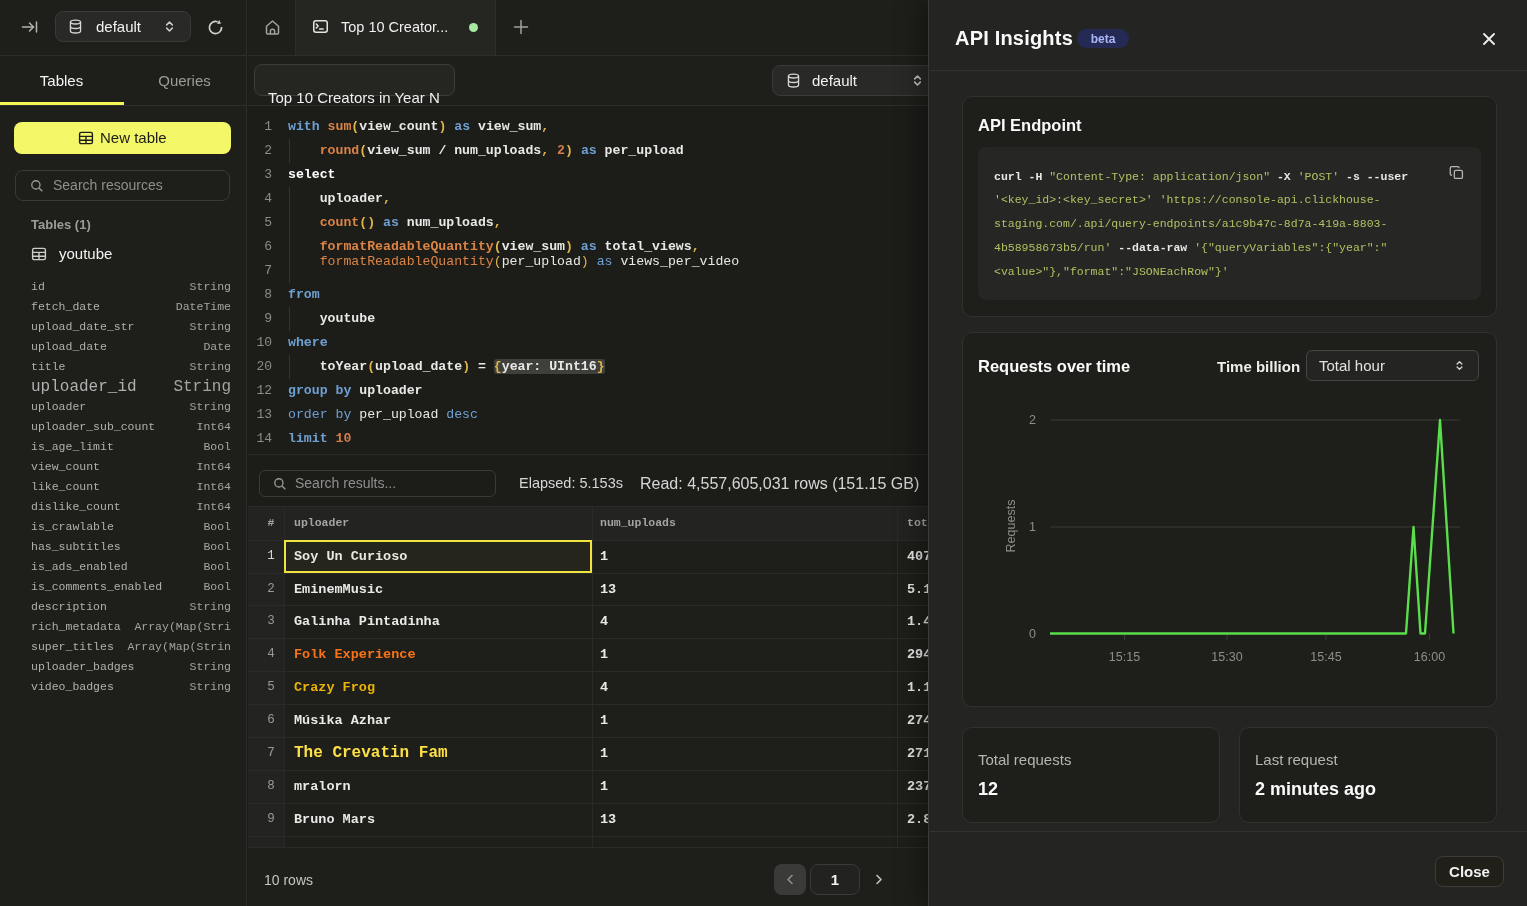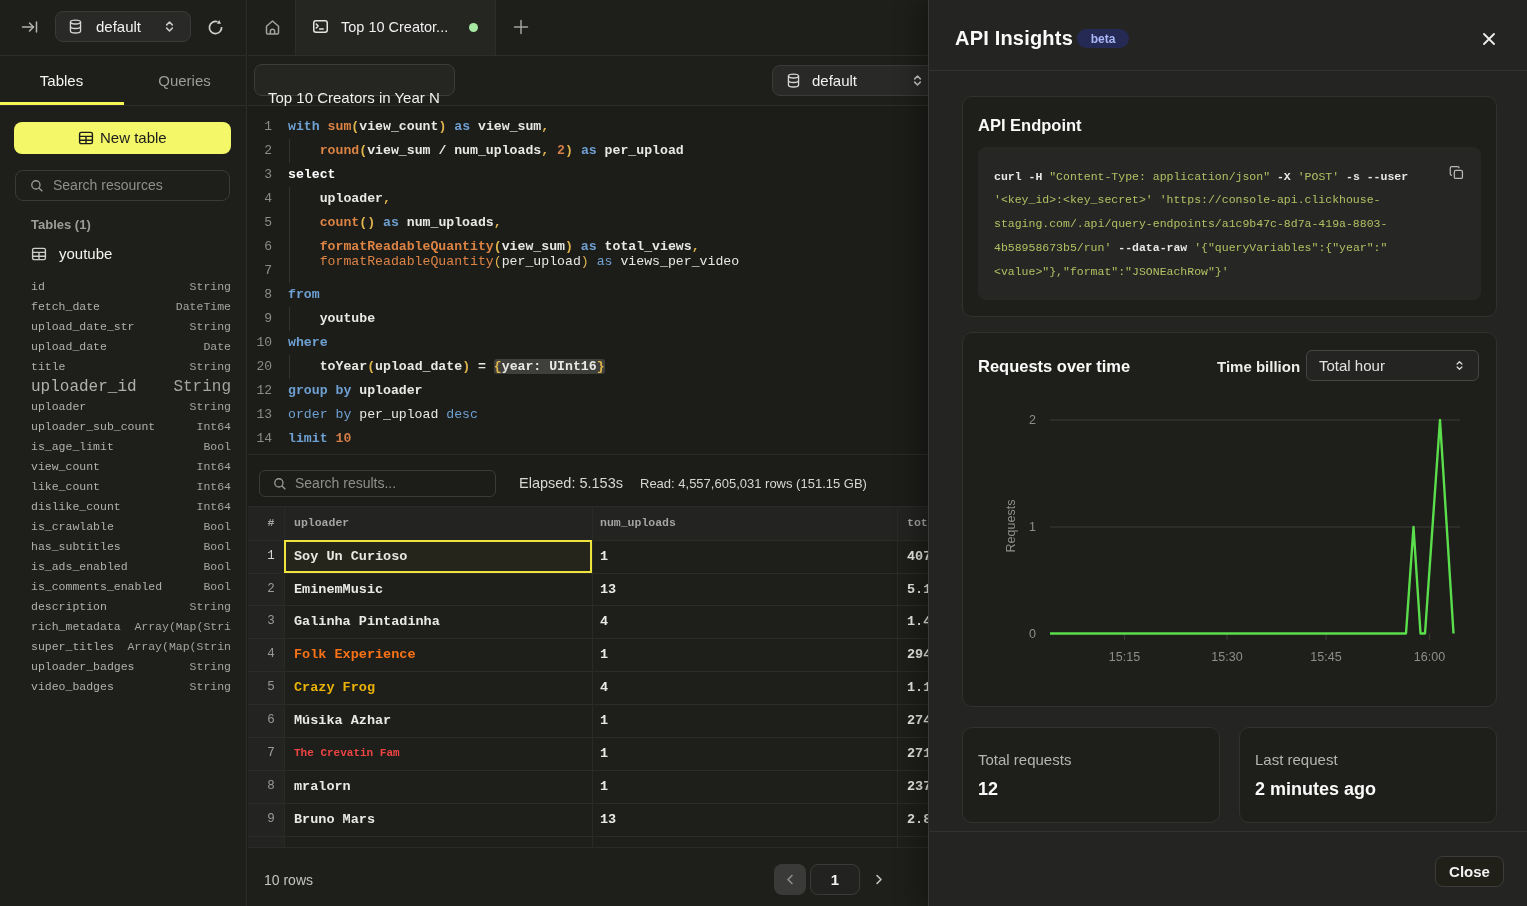--- a/index.html
+++ b/index.html
@@ -207,21 +207,21 @@
 <div class="abs mono" style="left:248px;top:427px;width:24px;height:24px;line-height:24px;text-align:right;font-size:13px;color:#8b8b88">14</div>
 <div class="abs mono" style="left:288px;top:427px;height:24px;line-height:24px;white-space:pre;font-size:13.2px;font-weight:bold;color:#e8e8e6"><span style="color:#6fa0d2">limit</span> <span style="color:#d27d48">10</span></div>
 <div class="abs" style="left:248px;top:454px;width:1279px;height:1px;background:#2a2a28;"></div>
 <div class="abs" style="left:259px;top:470px;width:237px;height:27px;border:1px solid #3a3a38;border-radius:6px;"></div>
 <svg class="abs" style="left:273px;top:477px" width="14" height="14" viewBox="0 0 15 15" fill="none" stroke="#9a9a98" stroke-width="1.4">
     <circle cx="6.3" cy="6.3" r="4.4"></circle>
     <path d="M9.6 9.6 13.2 13.2"></path>
   </svg>
 <div class="abs" style="left:295px;top:470px;height:27px;line-height:27px;font-size:14px;color:#8f8f8d;">Search results...</div>
 <div class="abs" style="left:519px;top:470px;height:27px;line-height:27px;font-size:14.5px;color:#d6d6d4;">Elapsed: 5.153s</div>
-<div class="abs" style="left:640px;top:470px;height:27px;line-height:27px;font-size:13px;color:#d6d6d4;text-align:center;">Read: 4,557,605,031 rows (151.15 GB)</div>
+<div class="abs" style="left:640px;top:470px;height:27px;line-height:27px;font-size:16px;color:#d6d6d4;text-align:center;">Read: 4,557,605,031 rows (151.15 GB)</div>
 <div class="abs" style="left:248px;top:506px;width:1279px;height:340.5px;background:#1e1e1a;"></div>
 <div class="abs" style="left:248px;top:506px;width:1279px;height:33.6px;background:#232321;"></div>
 <div class="abs" style="left:248px;top:506px;width:35.5px;height:340.5px;background:#232321;"></div>
 <div class="abs" style="left:248px;top:506px;width:1279px;height:1px;background:#2a2a28;"></div>
 <div class="abs mono" style="left:253px;top:507px;width:36px;height:32px;line-height:32px;text-align:center;font-size:11.5px;font-weight:bold;color:#a4a4a2">#</div>
 <div class="abs mono" style="left:294px;top:507px;height:32px;line-height:32px;font-size:11.5px;font-weight:bold;color:#a4a4a2">uploader</div>
 <div class="abs mono" style="left:600px;top:507px;height:32px;line-height:32px;font-size:11.5px;font-weight:bold;color:#a4a4a2">num_uploads</div>
 <div class="abs mono" style="left:907px;top:507px;height:32px;line-height:32px;font-size:11.5px;font-weight:bold;color:#a4a4a2">total_views</div>
 <div class="abs" style="left:248px;top:539.6px;width:1279px;height:1px;background:#2b2b29"></div>
 <div class="abs mono" style="left:253px;top:539.6px;width:36px;height:33px;line-height:33px;text-align:center;font-size:12.5px;color:#d6d6d4">1</div>
@@ -248,21 +248,21 @@
 <div class="abs mono" style="left:294px;top:671.2px;height:33px;line-height:33px;font-size:13.5px;font-weight:bold;color:#eab308">Crazy Frog</div>
 <div class="abs mono" style="left:600px;top:671.2px;height:33px;line-height:33px;font-size:13.5px;font-weight:bold;color:#e9e9e7">4</div>
 <div class="abs mono" style="left:907px;top:671.2px;height:33px;line-height:33px;font-size:13.5px;font-weight:bold;color:#e9e9e7">1.10 billion</div>
 <div class="abs" style="left:248px;top:704.1px;width:1279px;height:1px;background:#2b2b29"></div>
 <div class="abs mono" style="left:253px;top:704.1px;width:36px;height:33px;line-height:33px;text-align:center;font-size:12.5px;color:#9a9a98">6</div>
 <div class="abs mono" style="left:294px;top:704.1px;height:33px;line-height:33px;font-size:13.5px;font-weight:bold;color:#e9e9e7">Músika Azhar</div>
 <div class="abs mono" style="left:600px;top:704.1px;height:33px;line-height:33px;font-size:13.5px;font-weight:bold;color:#e9e9e7">1</div>
 <div class="abs mono" style="left:907px;top:704.1px;height:33px;line-height:33px;font-size:13.5px;font-weight:bold;color:#e9e9e7">274.99 million</div>
 <div class="abs" style="left:248px;top:737.0px;width:1279px;height:1px;background:#2b2b29"></div>
 <div class="abs mono" style="left:253px;top:737.0px;width:36px;height:33px;line-height:33px;text-align:center;font-size:12.5px;color:#9a9a98">7</div>
-<div class="abs mono" style="left:294px;top:737.0px;height:33px;line-height:33px;font-size:11px;font-weight:bold;color:#ef4444">The Crevatin Fam</div>
+<div class="abs mono" style="left:294px;top:737.0px;height:33px;line-height:33px;font-size:16px;font-weight:bold;color:#fde047">The Crevatin Fam</div>
 <div class="abs mono" style="left:600px;top:737.0px;height:33px;line-height:33px;font-size:13.5px;font-weight:bold;color:#e9e9e7">1</div>
 <div class="abs mono" style="left:907px;top:737.0px;height:33px;line-height:33px;font-size:13.5px;font-weight:bold;color:#e9e9e7">271.67 million</div>
 <div class="abs" style="left:248px;top:769.9px;width:1279px;height:1px;background:#2b2b29"></div>
 <div class="abs mono" style="left:253px;top:769.9px;width:36px;height:33px;line-height:33px;text-align:center;font-size:12.5px;color:#9a9a98">8</div>
 <div class="abs mono" style="left:294px;top:769.9px;height:33px;line-height:33px;font-size:13.5px;font-weight:bold;color:#e9e9e7">mralorn</div>
 <div class="abs mono" style="left:600px;top:769.9px;height:33px;line-height:33px;font-size:13.5px;font-weight:bold;color:#e9e9e7">1</div>
 <div class="abs mono" style="left:907px;top:769.9px;height:33px;line-height:33px;font-size:13.5px;font-weight:bold;color:#e9e9e7">237.82 million</div>
 <div class="abs" style="left:248px;top:802.8px;width:1279px;height:1px;background:#2b2b29"></div>
 <div class="abs mono" style="left:253px;top:802.8px;width:36px;height:33px;line-height:33px;text-align:center;font-size:12.5px;color:#9a9a98">9</div>
 <div class="abs mono" style="left:294px;top:802.8px;height:33px;line-height:33px;font-size:13.5px;font-weight:bold;color:#e9e9e7">Bruno Mars</div>

